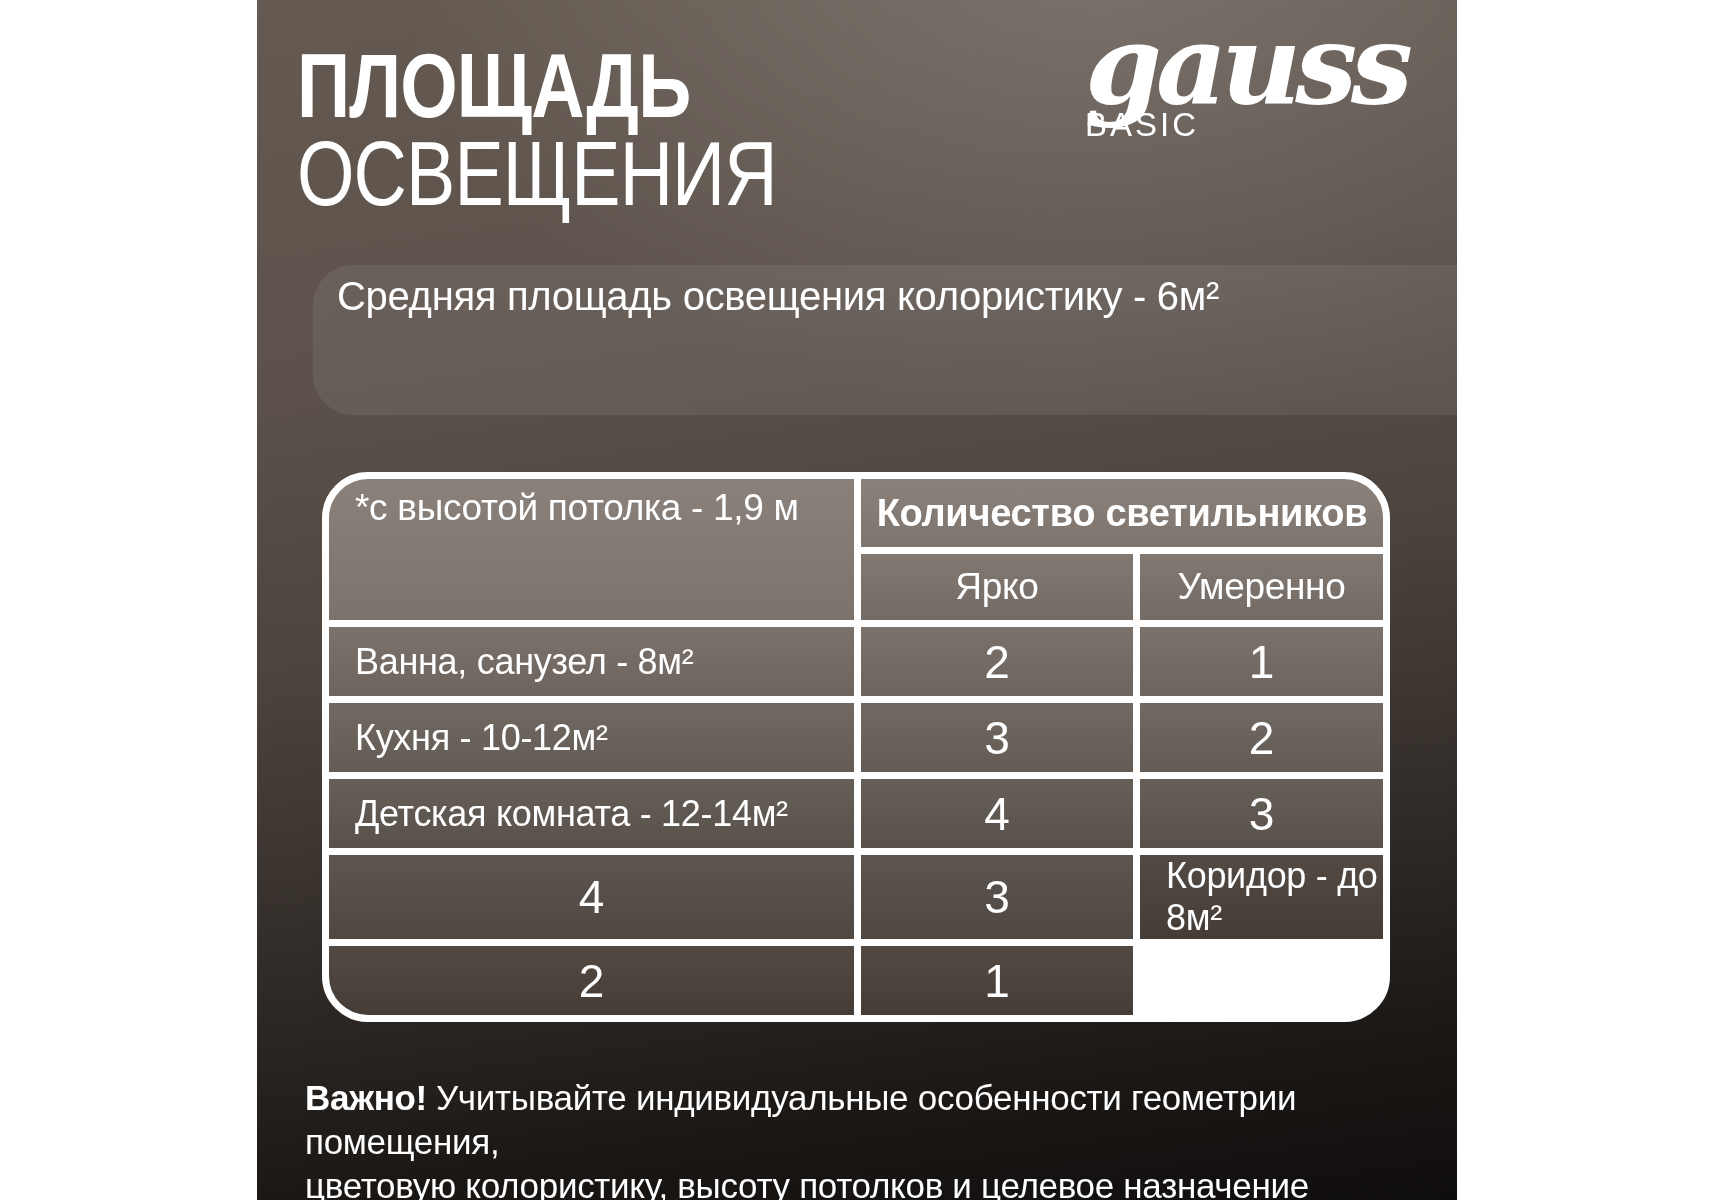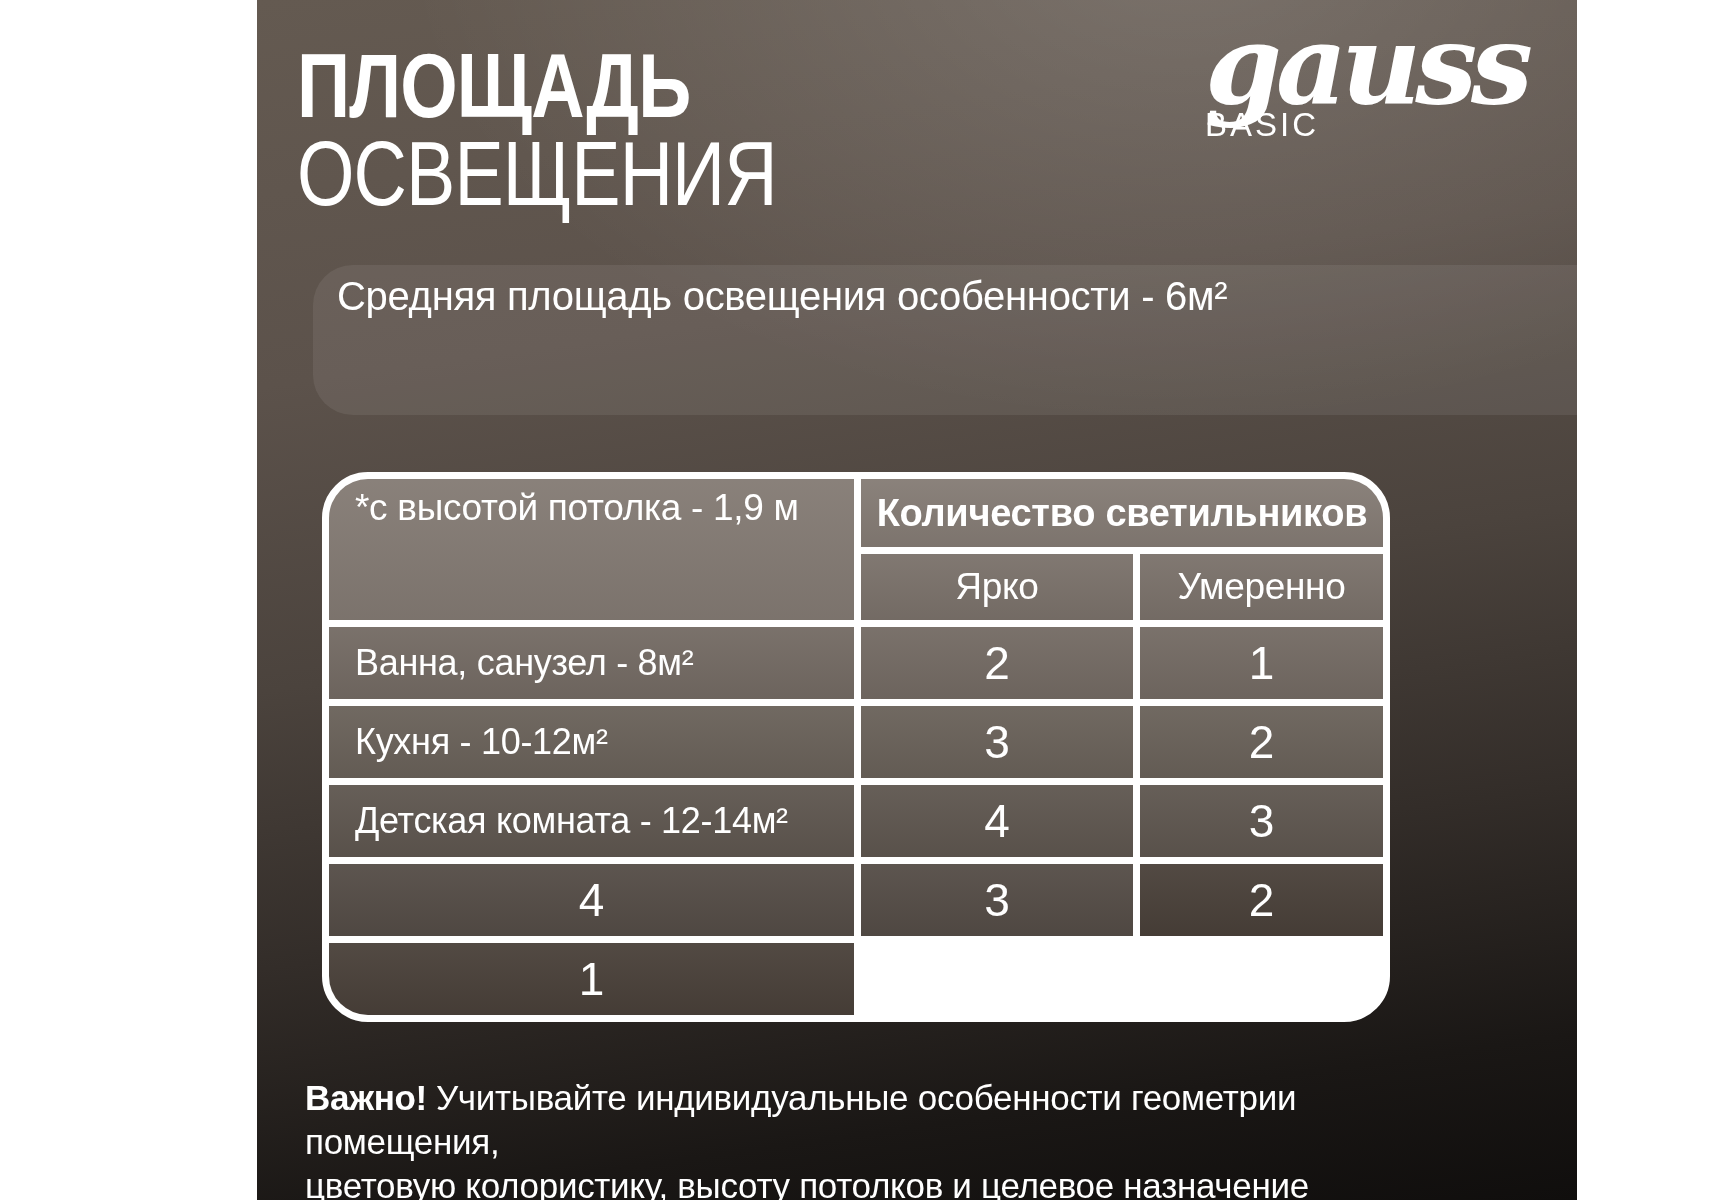--- a/index.html
+++ b/index.html
@@ -9,21 +9,21 @@
     width: 1715px;
     height: 1200px;
     overflow: hidden;
     font-family: "Liberation Sans", sans-serif;
     letter-spacing: -0.3px;
   }
   .canvas {
     position: absolute;
     left: 257px;
     top: 0;
-    width: 1320px;
+    width: 1200px;
     height: 1200px;
     color: #ffffff;
     background:
       radial-gradient(95% 65% at 70% -5%, rgba(255,255,255,0.16), rgba(255,255,255,0) 62%),
       linear-gradient(172deg, #645a51 0%, #5c524b 28%, #4b433d 50%, #332d29 70%, #1a1715 88%, #100e0d 100%);
     overflow: hidden;
   }
 
   
   .title {
@@ -149,21 +149,21 @@
     <div class="t1">ПЛОЩАДЬ</div>
     <div class="t2">ОСВЕЩЕНИЯ</div>
   </div>
 
   <div class="logo">
     <div class="logo-script">gauss</div>
     <div class="logo-series">BASIC</div>
   </div>
 
   <div class="watt-panel">
-    <div class="watt-sub">Средняя площадь освещения особенности - 6м²</div>
+    <div class="watt-sub">Средняя площадь освещения колористику - 6м²</div>
   </div>
 
   <div class="table">
     <div class="cell room-head">
       <div class="rh2">*с высотой потолка - 1,9 м</div>
     </div>
     <div class="cell count-head">Количество светильников</div>
     <div class="cell sub-head c-moderate">Умеренно</div>
     <div class="cell sub-head c-bright">Ярко</div>
 
@@ -175,20 +175,21 @@
     <div class="cell num row-2">3</div>
     <div class="cell num row-2">2</div>
 
     <div class="cell room row-3">Детская комната - 12-14м²</div>
     <div class="cell num row-3">4</div>
     <div class="cell num row-3">3</div>
 
     <div class="cell num row-4">4</div>
     <div class="cell num row-4">3</div>
 
+    <div class="cell room row-5">Коридор - до 8м²</div>
     <div class="cell num row-5">2</div>
     <div class="cell num row-5">1</div>
   </div>
 
   <div class="note">
     <span class="note-line1"><b>Важно!</b><span>Учитывайте индивидуальные особенности геометрии помещения,</span></span>
     <span class="note-line2">цветовую колористику, высоту потолков и целевое назначение освещения.</span>
   </div>
 
 </div>

